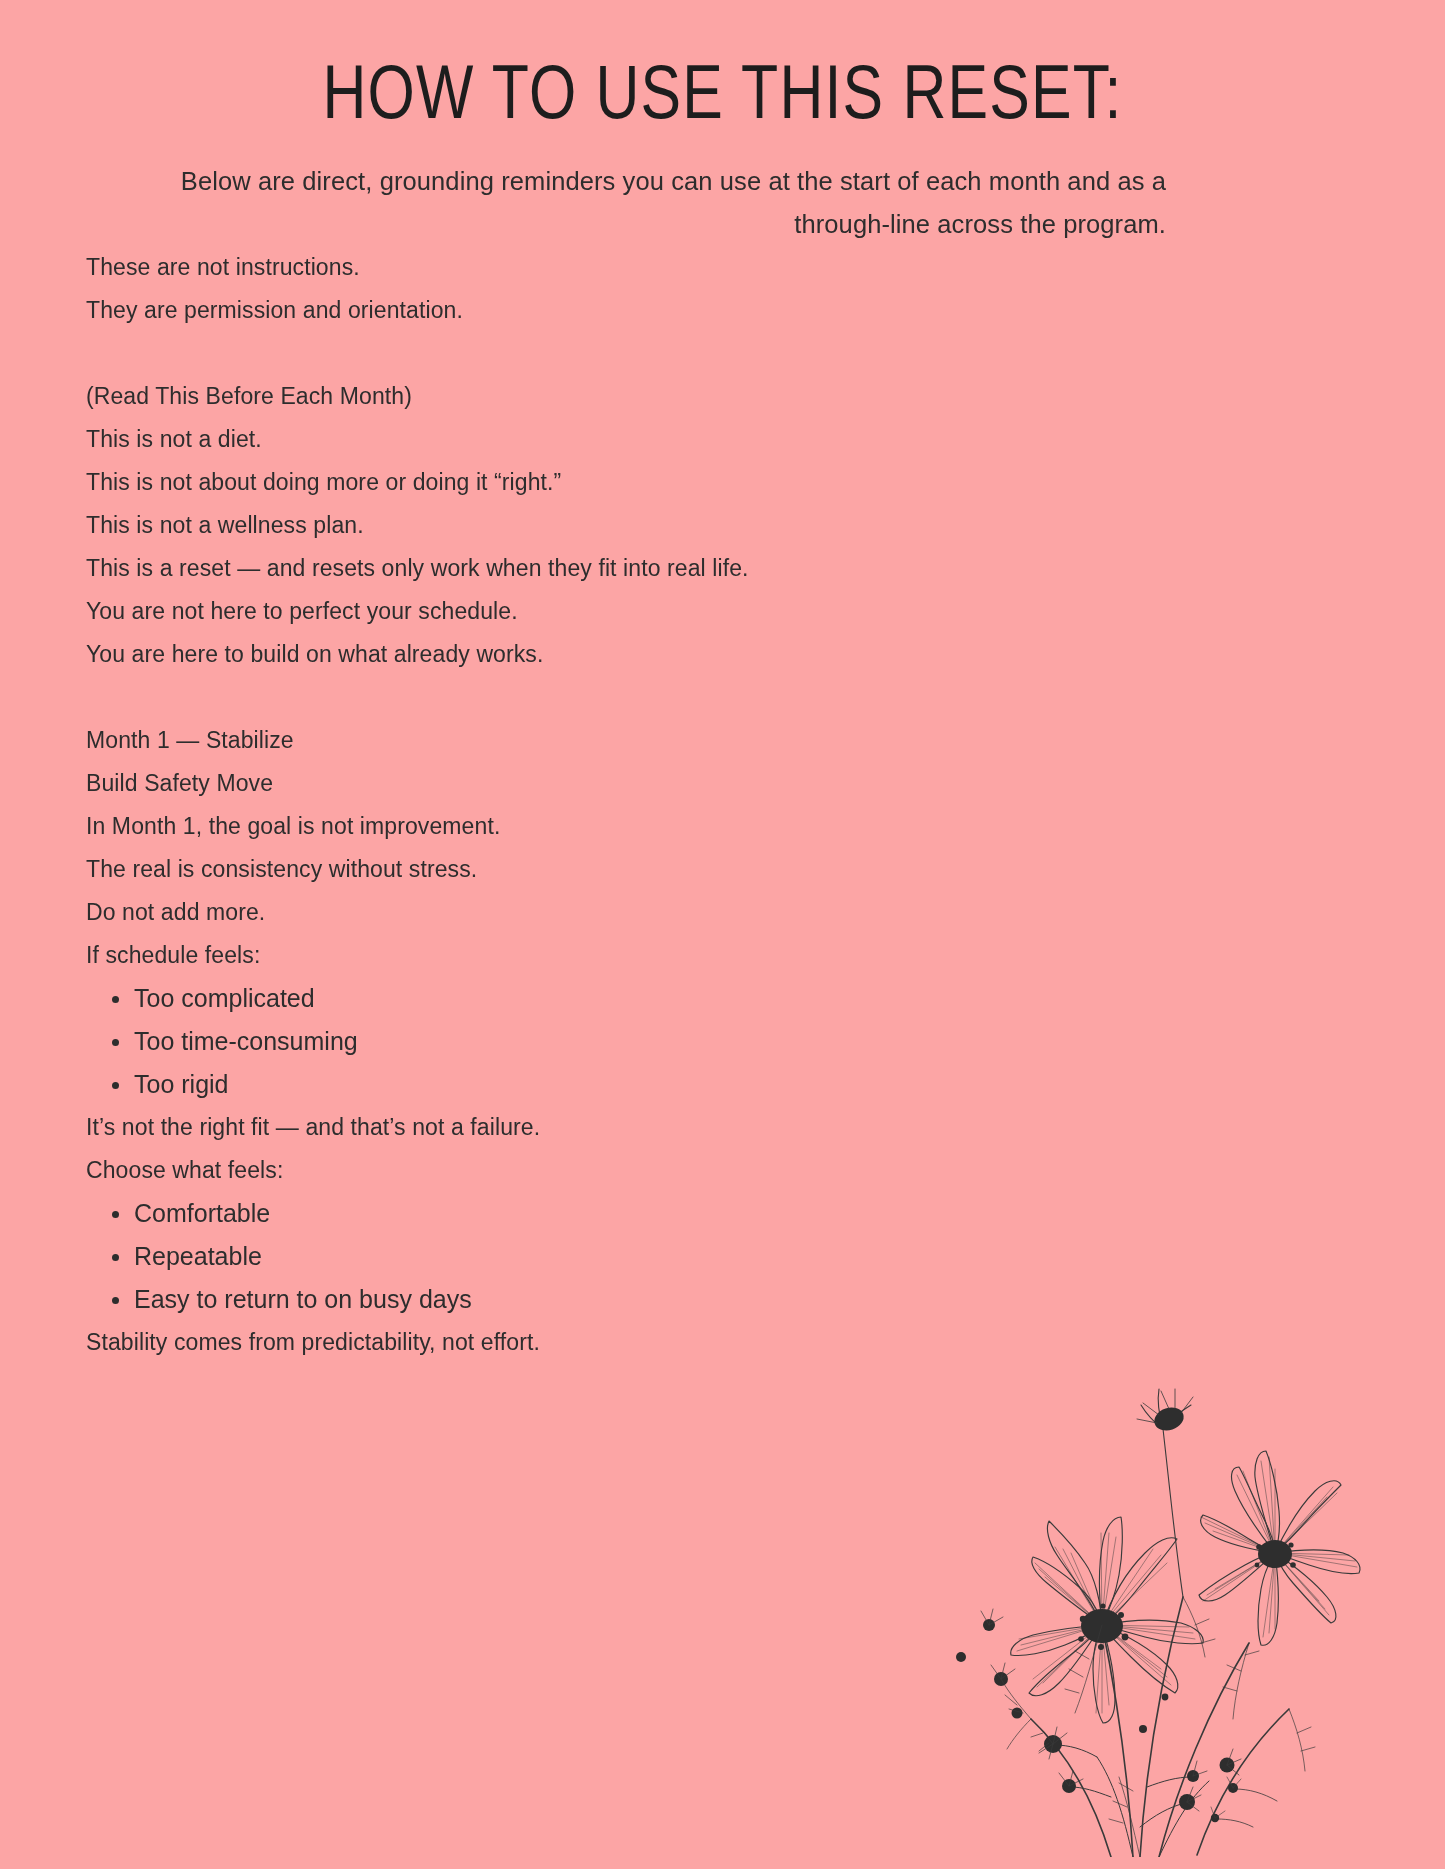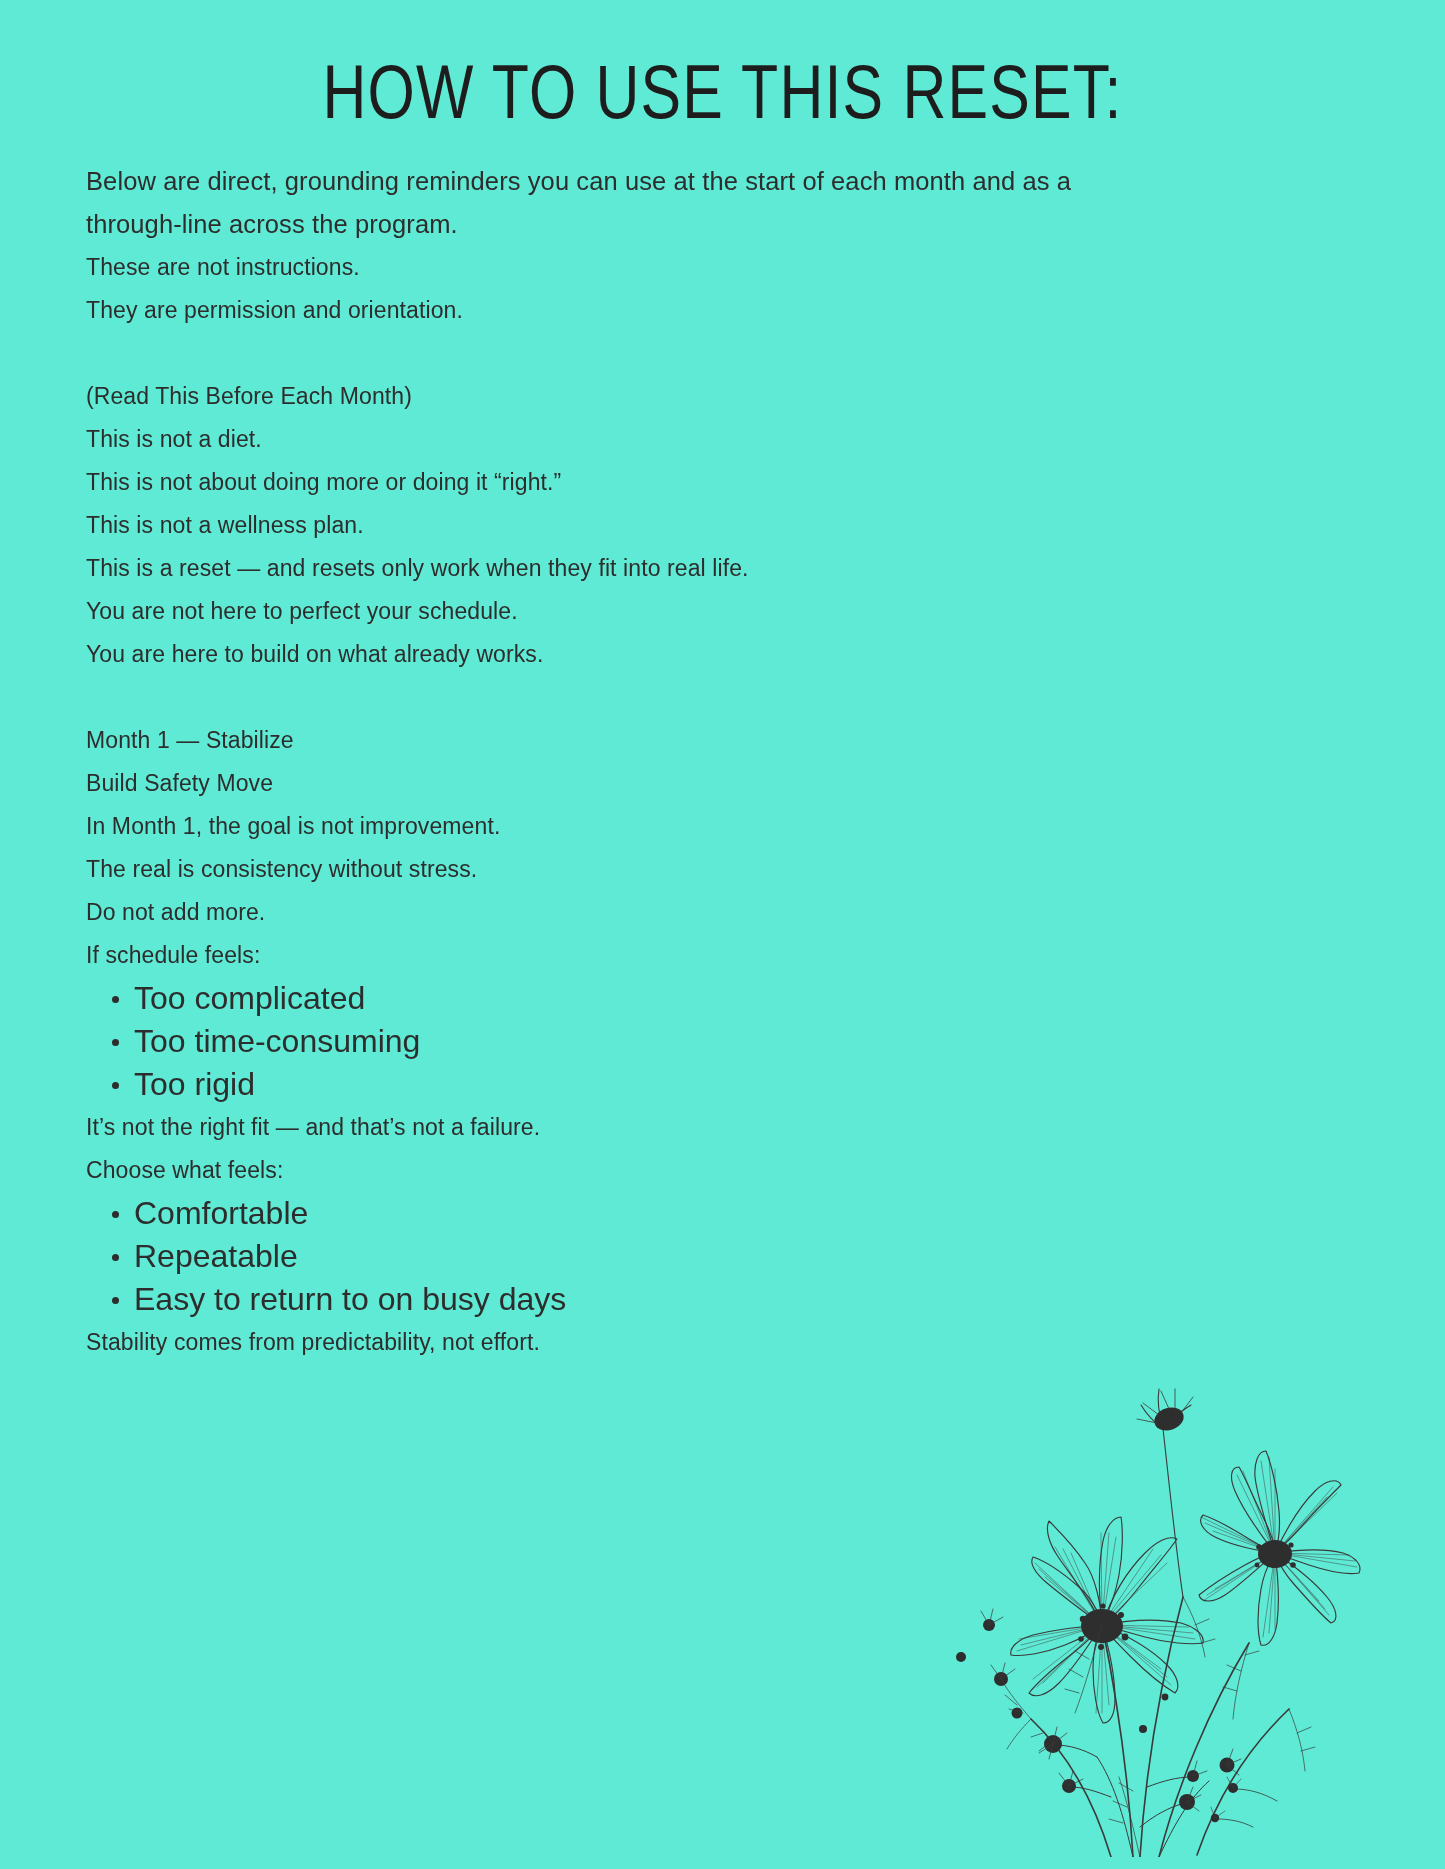--- a/index.html
+++ b/index.html
@@ -4,21 +4,21 @@
 <style>
   html, body {
     margin: 0;
     padding: 0;
     background: #ffffff;
   }
   .page {
     position: relative;
     width: 1445px;
     height: 1869px;
-    background: #5eead4;
+    background: #fca5a5;
     overflow: hidden;
     font-family: "Liberation Sans", sans-serif;
     color: #2b2b2b;
     box-sizing: border-box;
   }
 
   
   .page-title {
     position: absolute;
     top: 48px;
@@ -42,20 +42,21 @@
     left: 86px;
     width: 1080px;
   }
 
   .para {
     font-size: 25.5px;
     font-weight: 300;
     line-height: 43px;
     color: #2d2d2d;
     letter-spacing: 0.1px;
+    text-align: right;
   }
   .line {
     font-size: 23px;
     font-weight: 300;
     line-height: 43px;
     color: #2d2d2d;
     letter-spacing: 0.1px;
     white-space: pre-wrap;
   }
   .gap {
@@ -63,21 +64,21 @@
   }
 
   ul.bullets {
     list-style: none;
     margin: 0;
     padding: 0;
   }
   ul.bullets li {
     position: relative;
     padding-left: 48px;
-    font-size: 32px;
+    font-size: 25px;
     font-weight: 300;
     line-height: 43px;
     color: #2d2d2d;
   }
   ul.bullets li::before {
     content: "";
     position: absolute;
     left: 26px;
     top: 19px;
     width: 7px;

